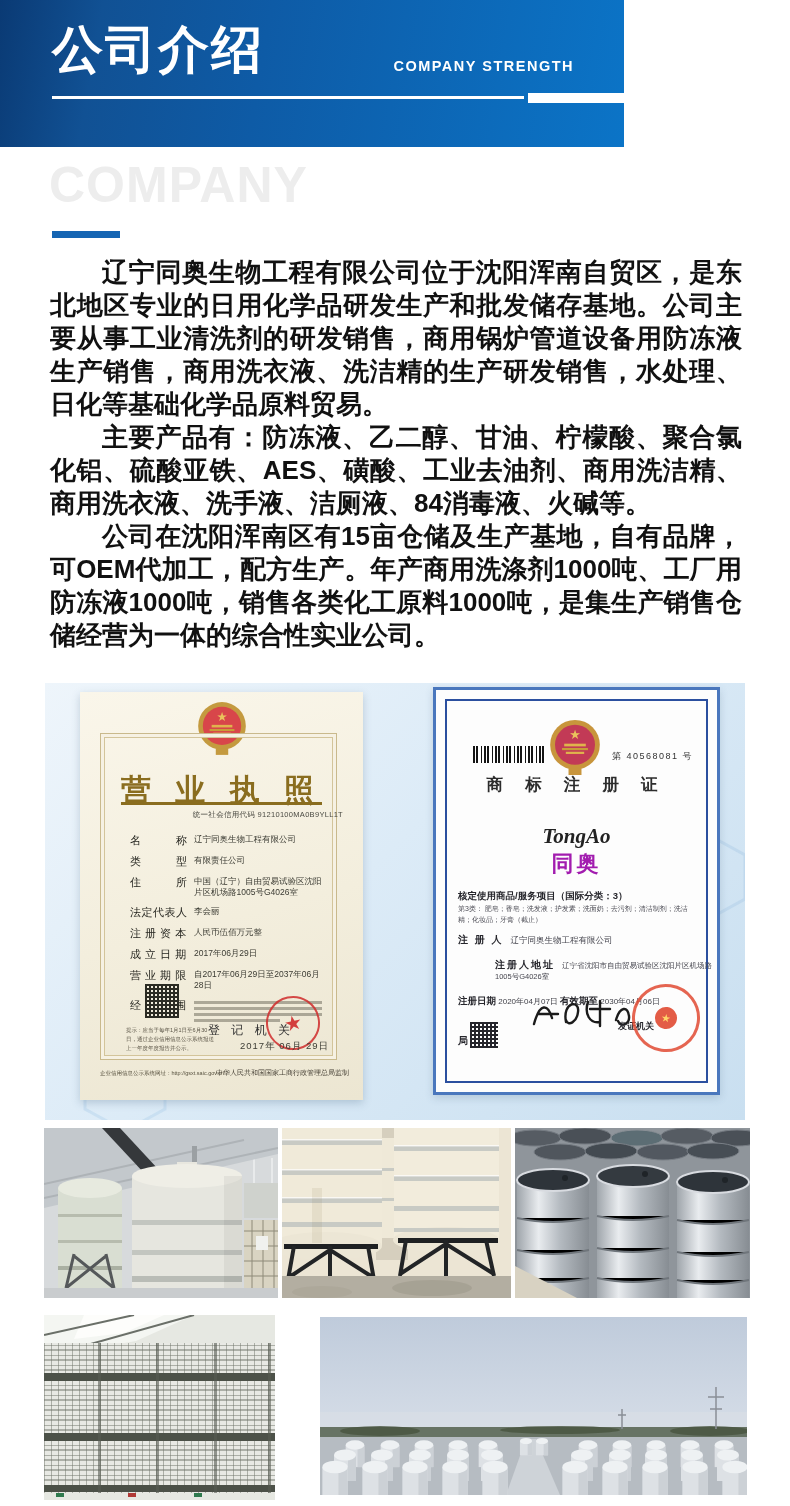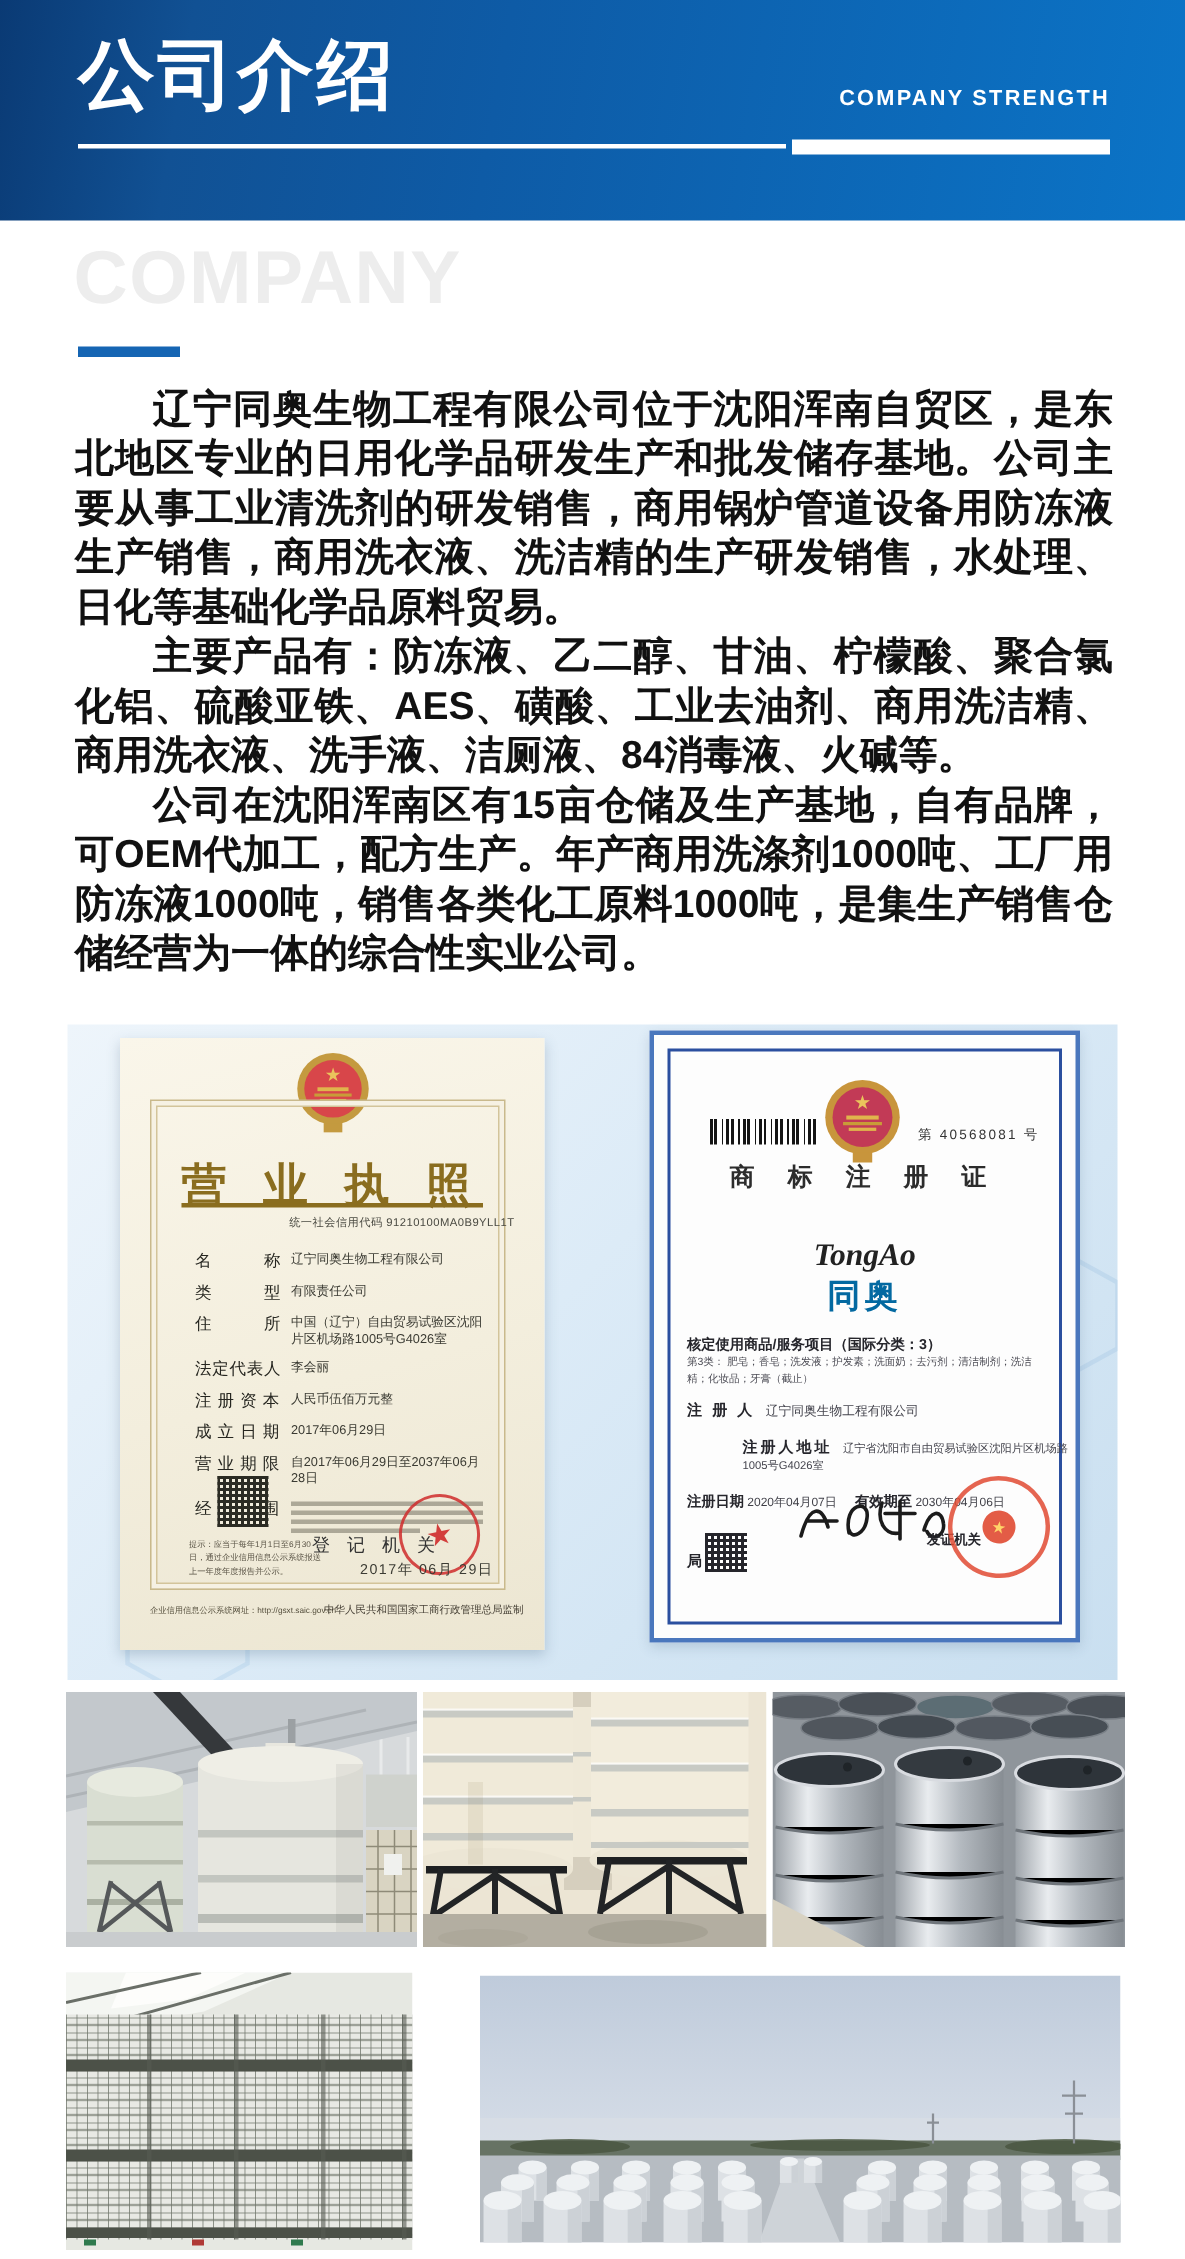--- a/index.html
+++ b/index.html
@@ -1,21 +1,21 @@
 <!DOCTYPE html>
 <html><head>
 <meta charset="utf-8">
 <style>
   html,body{margin:0;padding:0;background:#fff;}
   .page{position:relative;width:790px;height:1506px;background:#ffffff;overflow:hidden;
         font-family:"Liberation Sans","DejaVu Sans",sans-serif;}
   .abs{position:absolute;}
 
   
-  .header{left:0;top:0;width:790px;height:147px;
+  .header{left:0;top:0;width:624px;height:147px;
     background:linear-gradient(100deg,#0a3a74 0%,#115194 16%,#0e5ba6 42%,#0b74c7 100%);}
   .header-title{left:52px;top:16px;font-size:51px;font-weight:800;color:#ffffff;letter-spacing:2px;}
   .header-underline{left:52px;top:96px;width:472px;height:3px;background:#ffffff;}
   .header-bar{left:528px;top:93px;width:212px;height:10px;background:#ffffff;}
   .header-tagline{right:50px;top:58px;font-size:14.5px;font-weight:700;color:#ffffff;letter-spacing:1.5px;}
 
   
   .watermark{left:49px;top:156px;font-size:50px;font-weight:800;color:#ededed;letter-spacing:1px;}
   .accent-bar{left:52px;top:231px;width:68px;height:7px;background:#1565b3;}
 
@@ -65,21 +65,21 @@
   .barcode{position:absolute;left:37px;top:56px;width:72px;height:17px;
     background:repeating-linear-gradient(90deg,#151515 0 2px,#fff 2px 3px,#151515 3px 5px,#fff 5px 8px,#151515 8px 9px,#fff 9px 11px);}
   .tm-number{position:absolute;left:176px;top:60px;font-size:9px;color:#333;letter-spacing:1.5px;}
   .tm-title{position:absolute;left:0;top:84px;width:100%;text-align:center;
     font-family:"Liberation Serif","DejaVu Serif",serif;
     font-size:16.5px;font-weight:600;color:#2c2c2c;letter-spacing:9px;}
   .tm-brand-en{position:absolute;left:0;top:134px;width:100%;text-align:center;
     font-family:"Liberation Serif","DejaVu Serif",serif;
     font-size:21px;font-style:italic;font-weight:600;color:#222;}
   .tm-brand-cn{position:absolute;left:0;top:159px;width:100%;text-align:center;
-    font-size:22px;font-weight:800;color:#0369a1;letter-spacing:3px;}
+    font-size:22px;font-weight:800;color:#a21caf;letter-spacing:3px;}
   .tm-class-h{position:absolute;left:22px;top:200px;font-size:9.5px;font-weight:700;color:#26262c;}
   .tm-class-d{position:absolute;left:22px;top:214px;width:242px;font-size:7px;line-height:1.55;color:#4c4c55;}
   .tm-reg{position:absolute;left:22px;top:243px;font-size:8.5px;color:#45454e;}
   .tm-reg b,.tm-addr b{font-size:10px;color:#26262c;letter-spacing:2px;margin-right:7px;}
   .tm-addr{position:absolute;left:22px;top:268px;font-size:7.5px;color:#45454e;margin-left:37px;}
   .tm-dates{position:absolute;left:22px;top:305px;font-size:8px;color:#3e3e46;}
   .tm-dates b{font-size:9.5px;color:#26262c;}
   .tm-director{position:absolute;left:22px;top:344px;font-size:10px;font-weight:700;letter-spacing:5px;color:#26262c;}
   .tm-sign{position:absolute;left:92px;top:304px;}
   .tm-issuer{position:absolute;left:182px;top:330px;font-size:9px;font-weight:700;color:#26262c;text-align:right;}
@@ -218,21 +218,21 @@
       <div class="tm-class-d">第3类： 肥皂；香皂；洗发液；护发素；洗面奶；去污剂；清洁制剂；洗洁精；化妆品；牙膏（截止）</div>
       <div class="tm-reg">
         <b>注 册 人</b><span>辽宁同奥生物工程有限公司</span>
       </div>
       <div class="tm-addr">
         <b>注册人地址</b><span>辽宁省沈阳市自由贸易试验区沈阳片区机场路1005号G4026室</span>
       </div>
       <div class="tm-dates">
         <b>注册日期</b>
         <span>2020年04月07日</span>
-        <b style="margin-left:10px;">有效期至</b>
+        <b style="">有效期至</b>
         <span>2030年04月06日</span>
       </div>
       <div class="tm-director">局　长</div>
       <svg class="tm-sign" width="104" height="40" viewBox="0 0 104 40">
         <g fill="none" stroke="#1b1b1b" stroke-width="2.4" stroke-linecap="round">
           <path d="M6 30 C12 8 20 10 24 24 M10 20 H30"></path>
           <path d="M38 28 C34 8 52 5 50 18 C49 28 40 33 38 26"></path>
           <path d="M60 8 C56 20 62 30 72 28 M62 15 H82 M72 7 V32"></path>
           <path d="M88 26 C92 12 100 12 101 22 C102 30 93 34 90 27"></path>
         </g>

